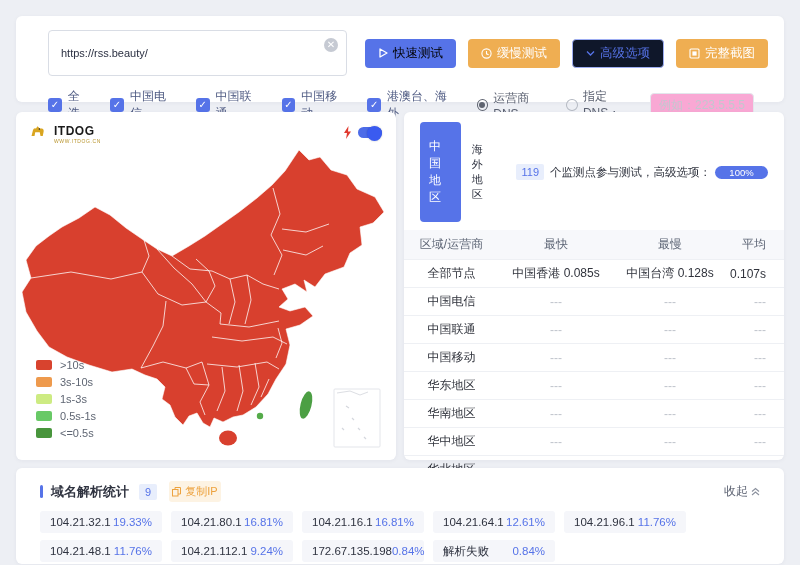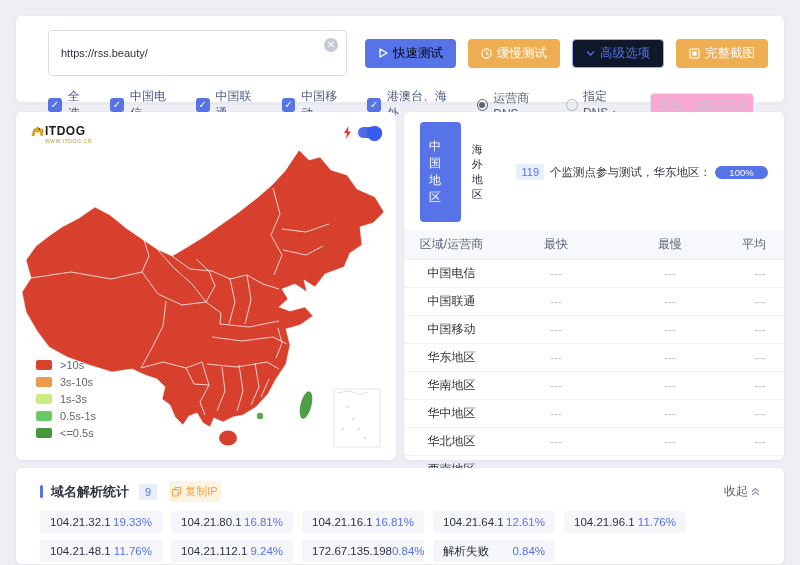--- a/index.html
+++ b/index.html
@@ -36,21 +36,21 @@
   .radio.on::after { content:""; width:6px; height:6px; border-radius:50%; background:#5f6470; }
   .radio.off { border-color:#b4b9c2; }
   .radio-lbl { font-size:12px; color:#5a6070; margin:0 14px 0 5px; }
   .radio-lbl.last { margin-right:8px; }
   .dns-input { width:104px; height:24px; background:#f9a8d4; border:1px solid #e3e6ec;
     border-radius:4px; font-size:12px; padding:0 8px; color:#606266; font-family:inherit; }
   .dns-input::placeholder { color:#c3c7cf; }
 
   
   .map-card { left:16px; top:112px; width:380px; height:348px; }
-  .logo { position:absolute; left:14px; top:12px; display:flex; gap:0; z-index:3; }
+  .logo { position:absolute; left:14px; top:12px; display:flex; gap:9px; z-index:3; }
   .logo .brand { font-size:12px; font-weight:bold; color:#1a1a1a; letter-spacing:.5px; }
   .logo .tag { font-size:5px; color:#b9952e; letter-spacing:.6px; }
   .map-controls { position:absolute; right:14px; top:14px; display:flex; align-items:center;
     gap:6px; z-index:3; }
   .toggle { width:24px; height:11px; background:#4d6ce8; border-radius:6px; position:relative;
     cursor:pointer; }
   .toggle::after { content:""; position:absolute; right:0px; top:-1px; width:13px; height:13px;
     background:#3a5bf0; border:1px solid #fff0; border-radius:50%; box-shadow:0 0 2px rgba(0,0,0,.25); }
   .map-svg { position:absolute; left:0; top:16px; width:380px; height:325px; }
   .legend { position:absolute; left:20px; top:244px; z-index:3; }
@@ -249,33 +249,39 @@
         <span class="lt">&lt;=0.5s</span>
       </div>
   </div>
 </div>
 
 <div class="card res-card">
   <div class="tabs-row">
     <span class="tab-active">中国地区</span>
     <span class="tab">海外地区</span>
     <span class="badge-blue">119</span>
-    <span class="prog-txt">个监测点参与测试，华东地区：</span>
+    <span class="prog-txt">个监测点参与测试，高级选项：</span>
     <span class="prog-bar">100%</span>
   </div>
   <table class="res">
     <thead>
       <tr>
         <th>区域/运营商</th>
         <th>最快</th>
         <th>最慢</th>
         <th>平均</th>
       </tr>
     </thead>
     <tbody>
+      <tr>
+          <td>全部节点</td>
+          <td>中国香港 0.085s</td>
+          <td>中国台湾 0.128s</td>
+          <td>0.107s</td>
+        </tr>
       <tr class="dim">
           <td>中国电信</td>
           <td>---</td>
           <td>---</td>
           <td>---</td>
         </tr>
       <tr class="dim">
           <td>中国联通</td>
           <td>---</td>
           <td>---</td>

